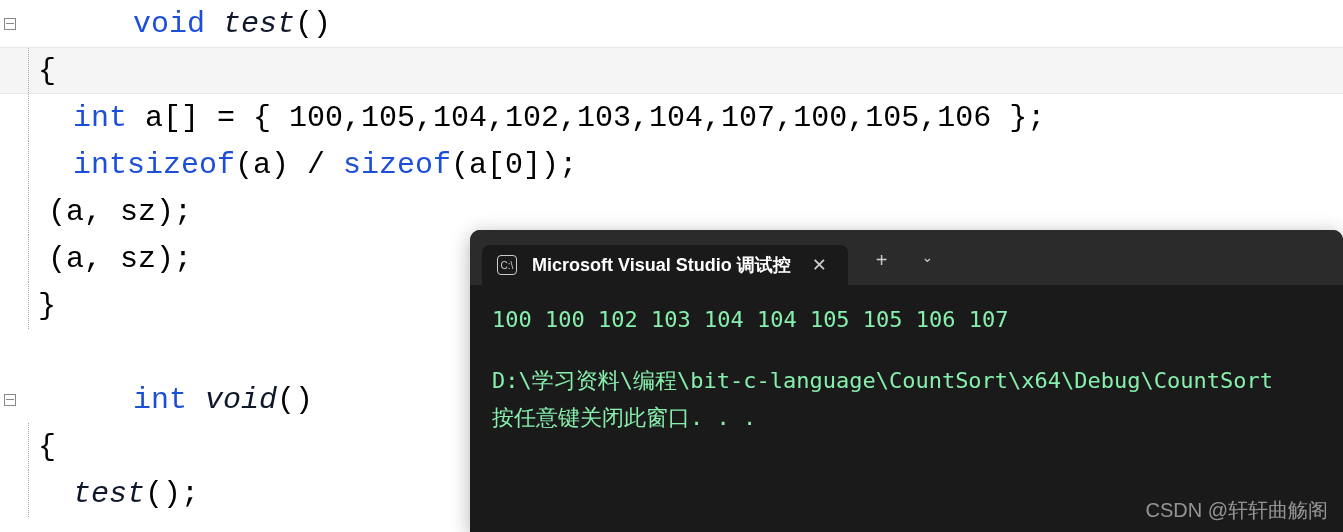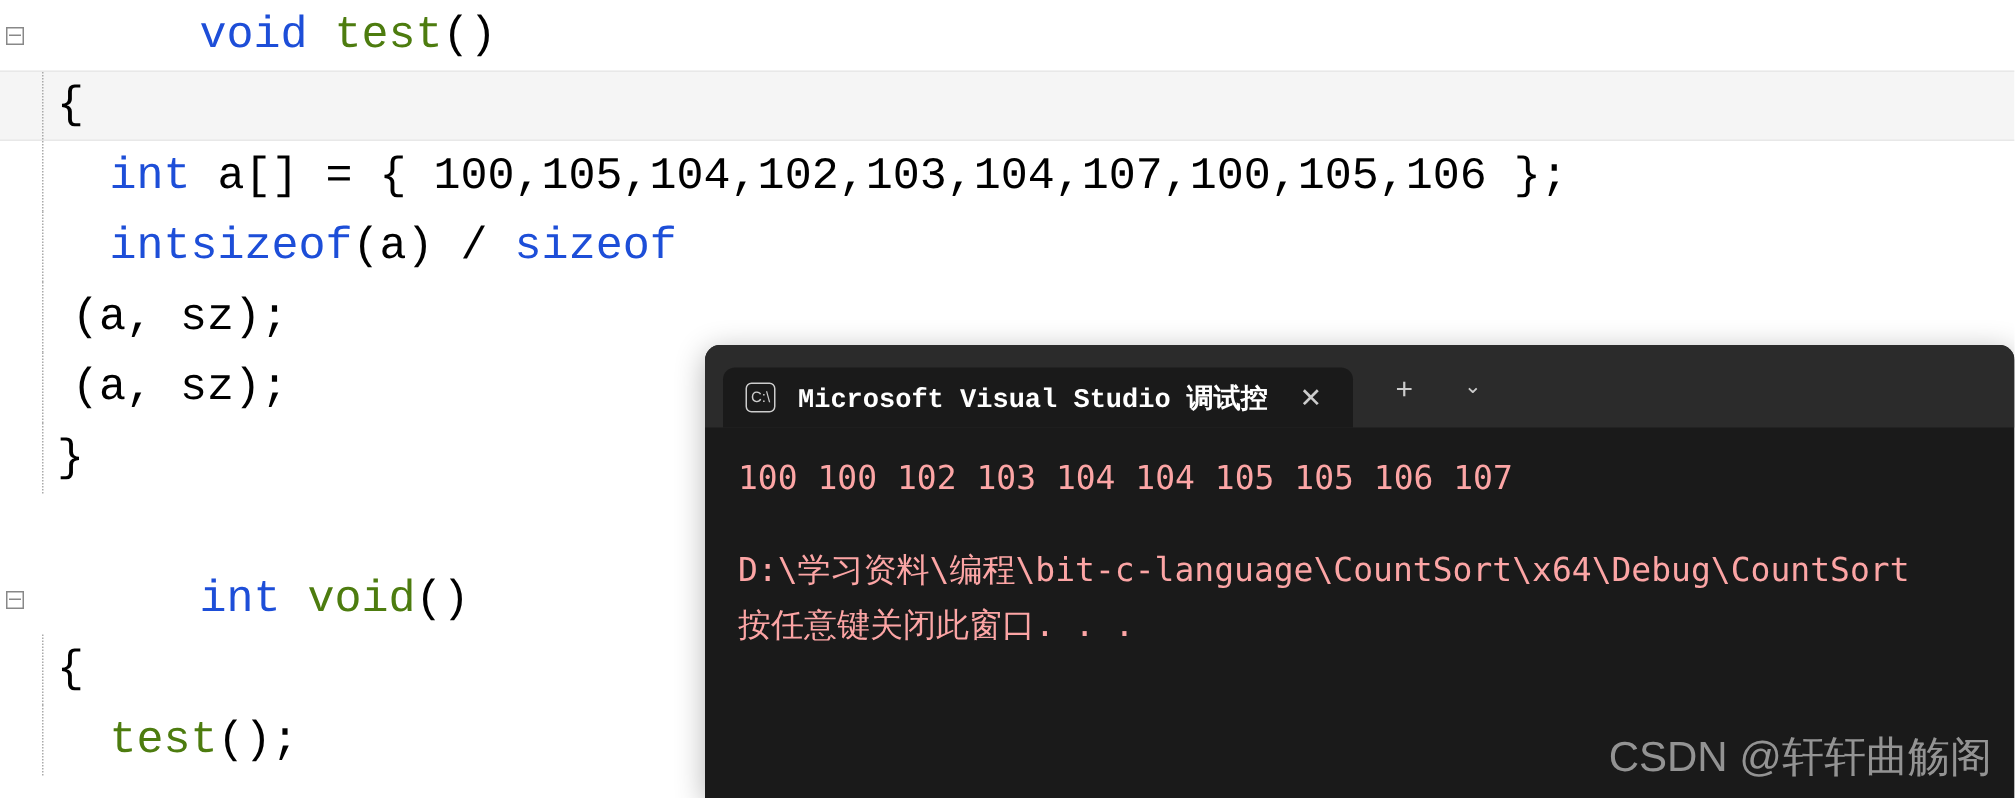--- a/index.html
+++ b/index.html
@@ -58,21 +58,21 @@
     }
     .highlighted-line {
       background: #f5f5f5;
       border-top: 1px solid #e8e8e8;
       border-bottom: 1px solid #e8e8e8;
     }
     .code-content {
       padding-left: 5px;
     }
     .kw-blue { color: #1d4ed8; }
-    .fn-brown { color: #4d7c0f; }
+    .fn-brown { color: #0f172a; font-style: italic; }
     .txt-black { color: #000000; }
     .paren { color: #000000; }
     .indent1 { padding-left: 25px; }
     
     .console-window {
       position: absolute;
       top: 230px;
       left: 470px;
       width: 873px;
       height: 302px;
@@ -107,21 +107,21 @@
       display: flex;
       align-items: center;
       justify-content: center;
       font-size: 10px;
       color: #ccc;
       font-family: sans-serif;
     }
     .tab-title {
       color: #fff;
       font-size: 18px;
-      font-family: Liberation Mono, monospace;
+      font-family: Liberation Sans, sans-serif;
       font-weight: 600;
     }
     .tab-close {
       color: #ccc;
       font-size: 18px;
       cursor: pointer;
       padding: 2px 6px;
       font-family: sans-serif;
     }
     .titlebar-buttons {
@@ -132,35 +132,35 @@
     }
     .titlebar-btn {
       color: #ccc;
       font-size: 20px;
       cursor: pointer;
       font-family: sans-serif;
       padding: 4px 8px;
     }
     .console-content {
       padding: 18px 22px;
-      color: #fca5a5;
+      color: #86efac;
       font-family: 'Consolas', monospace;
       font-size: 22px;
       line-height: 1.5;
     }
     .console-line {
       white-space: pre;
       margin-bottom: 4px;
     }
     .watermark {
       position: absolute;
       bottom: 8px;
       right: 15px;
       color: rgba(200,200,200,0.7);
-      font-size: 28px;
+      font-size: 20px;
       font-family: sans-serif;
     }
     .spacer-line {
       height: 47px;
     }
   </style>
 </head>
 <body>
 
 <div class="editor">
@@ -176,21 +176,21 @@
     <span class="txt-black" style="margin-left:-10px;">{</span>
   </div>
   <div class="code-line">
     <div class="gutter"></div>
     <div class="indent-guide"></div>
     <span class="kw-blue indent1">int</span><span class="txt-black"> a[] = { </span><span class="txt-black">100,105,104,102,103,104,107,100,105,106 };</span>
   </div>
   <div class="code-line">
     <div class="gutter"></div>
     <div class="indent-guide"></div>
-    <span class="kw-blue indent1">int</span><span class="kw-blue">sizeof</span><span class="txt-black">(a) / </span><span class="kw-blue">sizeof</span>
+    <span class="kw-blue indent1">int</span><span class="kw-blue">sizeof</span><span class="txt-black">(a) / </span><span class="kw-blue">sizeof</span><span class="txt-black">(a[0]);</span>
   </div>
   <div class="code-line">
     <div class="gutter"></div>
     <div class="indent-guide"></div>
     <span class="txt-black">(a, sz);</span>
   </div>
   <div class="code-line">
     <div class="gutter"></div>
     <div class="indent-guide"></div>
     <span class="txt-black">(a, sz);</span>

